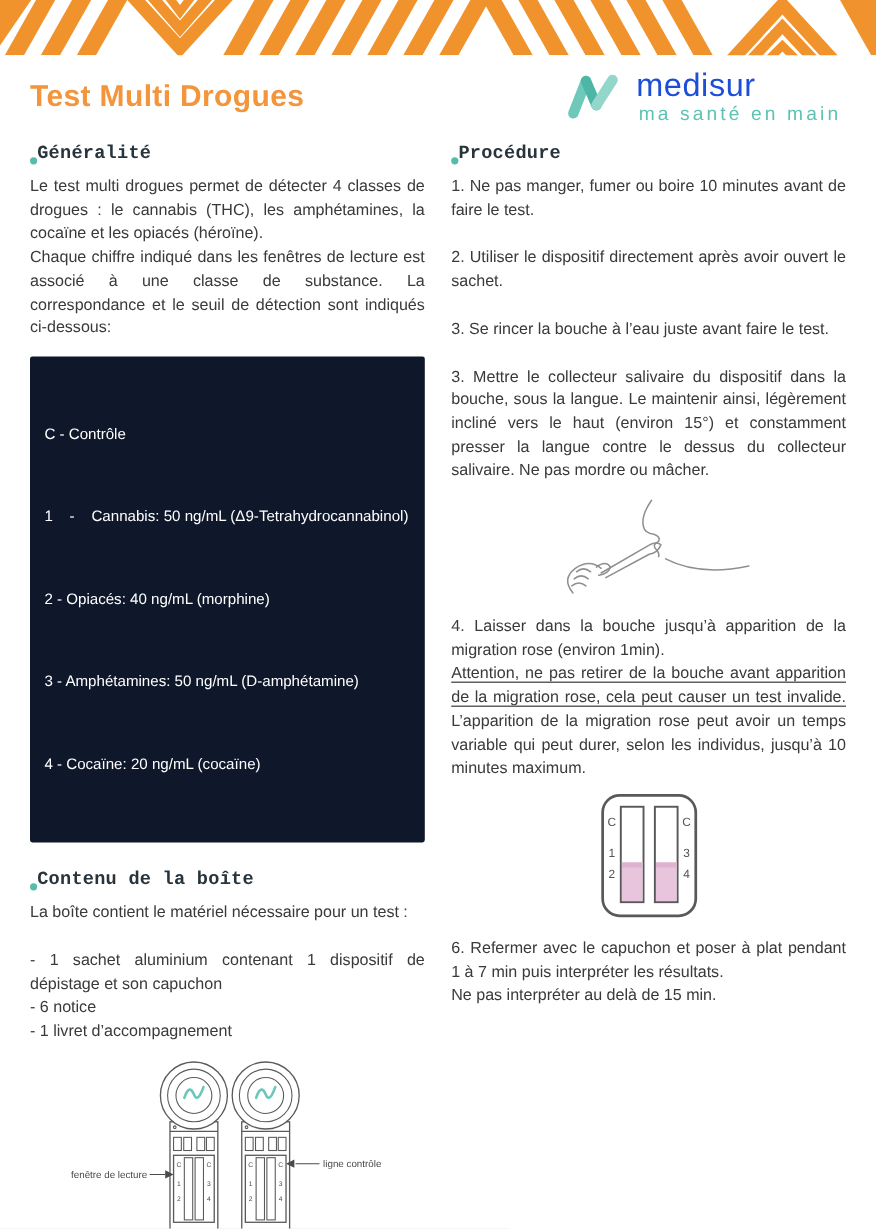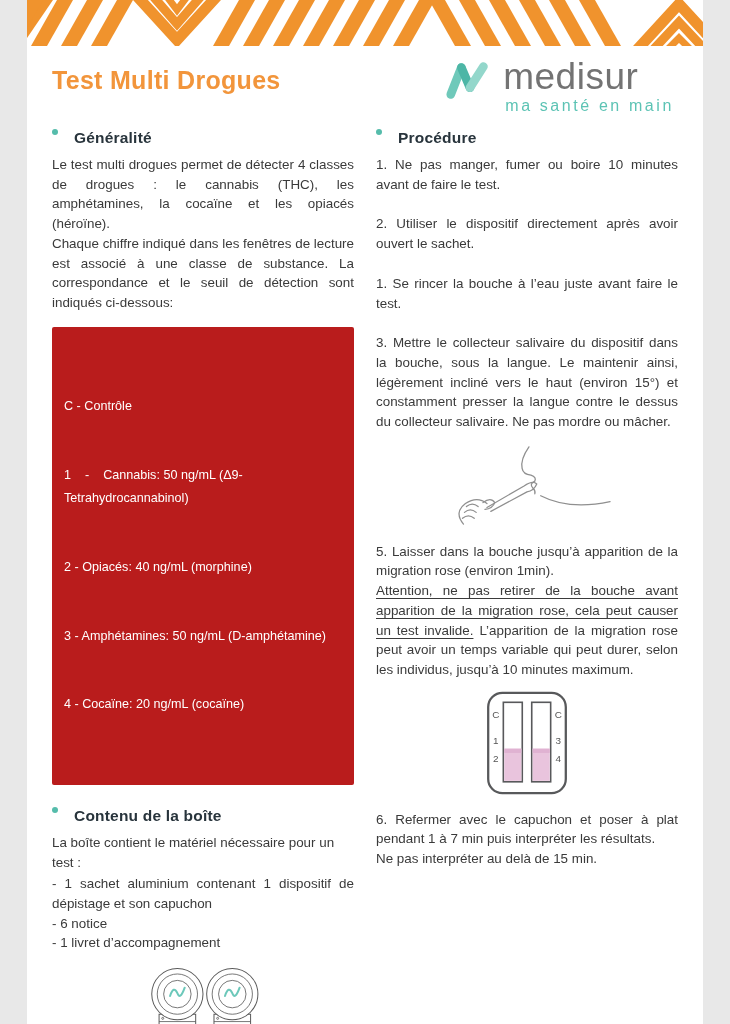--- a/index.html
+++ b/index.html
@@ -1,45 +1,45 @@
 <!DOCTYPE html>
 <html lang="fr"><head>
 <meta charset="utf-8">
 <style>
   * { margin:0; padding:0; box-sizing:border-box; }
   html,body { background:#e8e8e8; }
   .page {
-    position:relative; width:676px; height:1024px; margin:0 auto;
+    position:relative; width:730px; height:1024px; margin:0 auto;
     background:#ffffff; overflow:hidden;
     font-family:"Liberation Sans", sans-serif; color:#3a3a3a;
   }
   .banner { display:block; width:730px; height:46px; }
   .header-row {
     display:flex; justify-content:space-between; align-items:flex-start;
     padding:12px 25px 0 25px;
   }
   .page-title { font-size:25px; font-weight:700; color:#F2953B; letter-spacing:.3px; padding-top:8px; }
   .logo { display:flex; align-items:flex-start; gap:8px; padding-right:4px; }
   .logo-text { display:flex; flex-direction:column; }
-  .wordmark { font-size:37px; color:#737373; letter-spacing:.5px; line-height:1; }
+  .wordmark { font-size:27px; color:#1d4ed8; letter-spacing:.5px; line-height:1; }
   .tagline { font-size:16px; color:#5CC3B4; letter-spacing:2.6px; margin-top:2px; margin-left:2px; }
   .columns { display:flex; gap:22px; padding:14px 25px 0 25px; }
   .col { flex:1; min-width:0; }
-  .sec-head { display:flex; align-items:flex-start; gap:16px; margin:0 0 8px 0; }
+  .sec-head { display:flex; align-items:flex-end; gap:0; margin:0 0 8px 0;font-family:Liberation Mono, monospace; }
   .dot { width:6px; height:6px; border-radius:50%; background:#55bcab; flex:0 0 auto; }
   .sec-title { font-size:15.5px; font-weight:700; color:#28343c; letter-spacing:.2px; }
   .para { font-size:13.4px; line-height:1.47; }
   .just { text-align:justify; }
   .mb20 { margin-bottom:20px; }
   .detect-box {
-    background:#b91c1c; color:#ffffff; border-radius:2px;
-    padding:23px 12px; margin:14px 0 22px 0;
+    background:#0f172a; color:#ffffff; border-radius:2px;
+    padding:8px 12px; margin:14px 0 22px 0;
     font-size:12.6px; line-height:1.82; white-space:pre-wrap;
   }
-  .list-block { margin-top:2px; }
+  .list-block { margin-top:20px; }
   .diagram-wrap { margin-top:10px; }
   .diagram-wrap svg { display:block; width:100%; height:auto; }
   .illus-center { display:flex; justify-content:center; margin:10px 0 14px 0; }
   .underlined { text-decoration:underline; text-underline-offset:3px; }
   .dev-line { stroke:#5a5a5a; stroke-width:1.1; fill:#ffffff; }
   .dev-thin { stroke:#5a5a5a; stroke-width:.9; fill:none; }
   .dev-label { font-size:8.2px; fill:#4a4a4a; }
   .dev-win-label { font-size:5.6px; fill:#4a4a4a; }
   .sketch { stroke:#8f8f8f; stroke-width:1.3; fill:none; stroke-linecap:round; stroke-linejoin:round; }
   .res-label { font-size:10.5px; fill:#555; }
@@ -199,38 +199,38 @@
     </div>
 
     <div class="col">
 
       <div class="sec-head">
         <span class="dot"></span>
         <span class="sec-title">Procédure</span>
       </div>
       <p class="para just mb20">1. Ne pas manger, fumer ou boire 10 minutes avant de faire le test.</p>
       <p class="para just mb20">2. Utiliser le dispositif directement après avoir ouvert le sachet.</p>
-      <p class="para just mb20">1. Se rincer la bouche à l’eau juste avant faire le test.</p>
+      <p class="para just mb20">3. Se rincer la bouche à l’eau juste avant faire le test.</p>
       <p class="para just">3. Mettre le collecteur salivaire du dispositif dans la bouche, sous la langue. Le maintenir ainsi, légèrement incliné vers le haut (environ 15°) et constamment presser la langue contre le dessus du collecteur salivaire. Ne pas mordre ou mâcher.</p>
 
       <div class="illus-center">
         <svg width="190" height="86" viewBox="0 0 190 88">
           <path class="sketch" d="M97,5 Q88,18 90,27 Q91,33 99,34 Q105,36 103,40 Q97,43 101,47 Q104,50 103,53"></path>
           <path class="sketch" d="M109,55 Q138,70 180,61"></path>
           <path class="sketch" d="M54,67 L92,45 Q101,39 105,43 Q102,50 95,51 L58,71"></path>
           <path class="sketch" d="M30,84 Q20,72 32,63 Q44,55 54,63"></path>
           <path class="sketch" d="M33,66 Q39,61 45,66"></path>
           <path class="sketch" d="M31,72 Q37,67 43,72"></path>
           <path class="sketch" d="M29,78 Q35,73 41,78"></path>
           <path class="sketch" d="M50,62 Q58,56 62,62 Q60,68 52,69"></path>
         </svg>
       </div>
 
       <p class="para just">
-        <span>5. Laisser dans la bouche jusqu’à apparition de la migration rose (environ 1min).</span><br>
+        <span>4. Laisser dans la bouche jusqu’à apparition de la migration rose (environ 1min).</span><br>
         <span class="underlined">Attention, ne pas retirer de la bouche avant apparition de la migration rose, cela peut causer un test invalide.</span>
         <span>L’apparition de la migration rose peut avoir un temps variable qui peut durer, selon les individus, jusqu’à 10 minutes maximum.</span>
       </p>
 
       <div class="illus-center">
         <svg width="106" height="106" viewBox="0 0 112 112">
           <rect x="15" y="3" width="82" height="106" rx="15" fill="#ffffff" stroke="#58595b" stroke-width="2.4"></rect>
           <rect x="31" y="13" width="20" height="84" fill="#ffffff" stroke="#58595b" stroke-width="1.7"></rect>
           <rect x="61" y="13" width="20" height="84" fill="#ffffff" stroke="#58595b" stroke-width="1.7"></rect>
           <rect x="32" y="62" width="18" height="34" fill="#e9c4dd"></rect>

